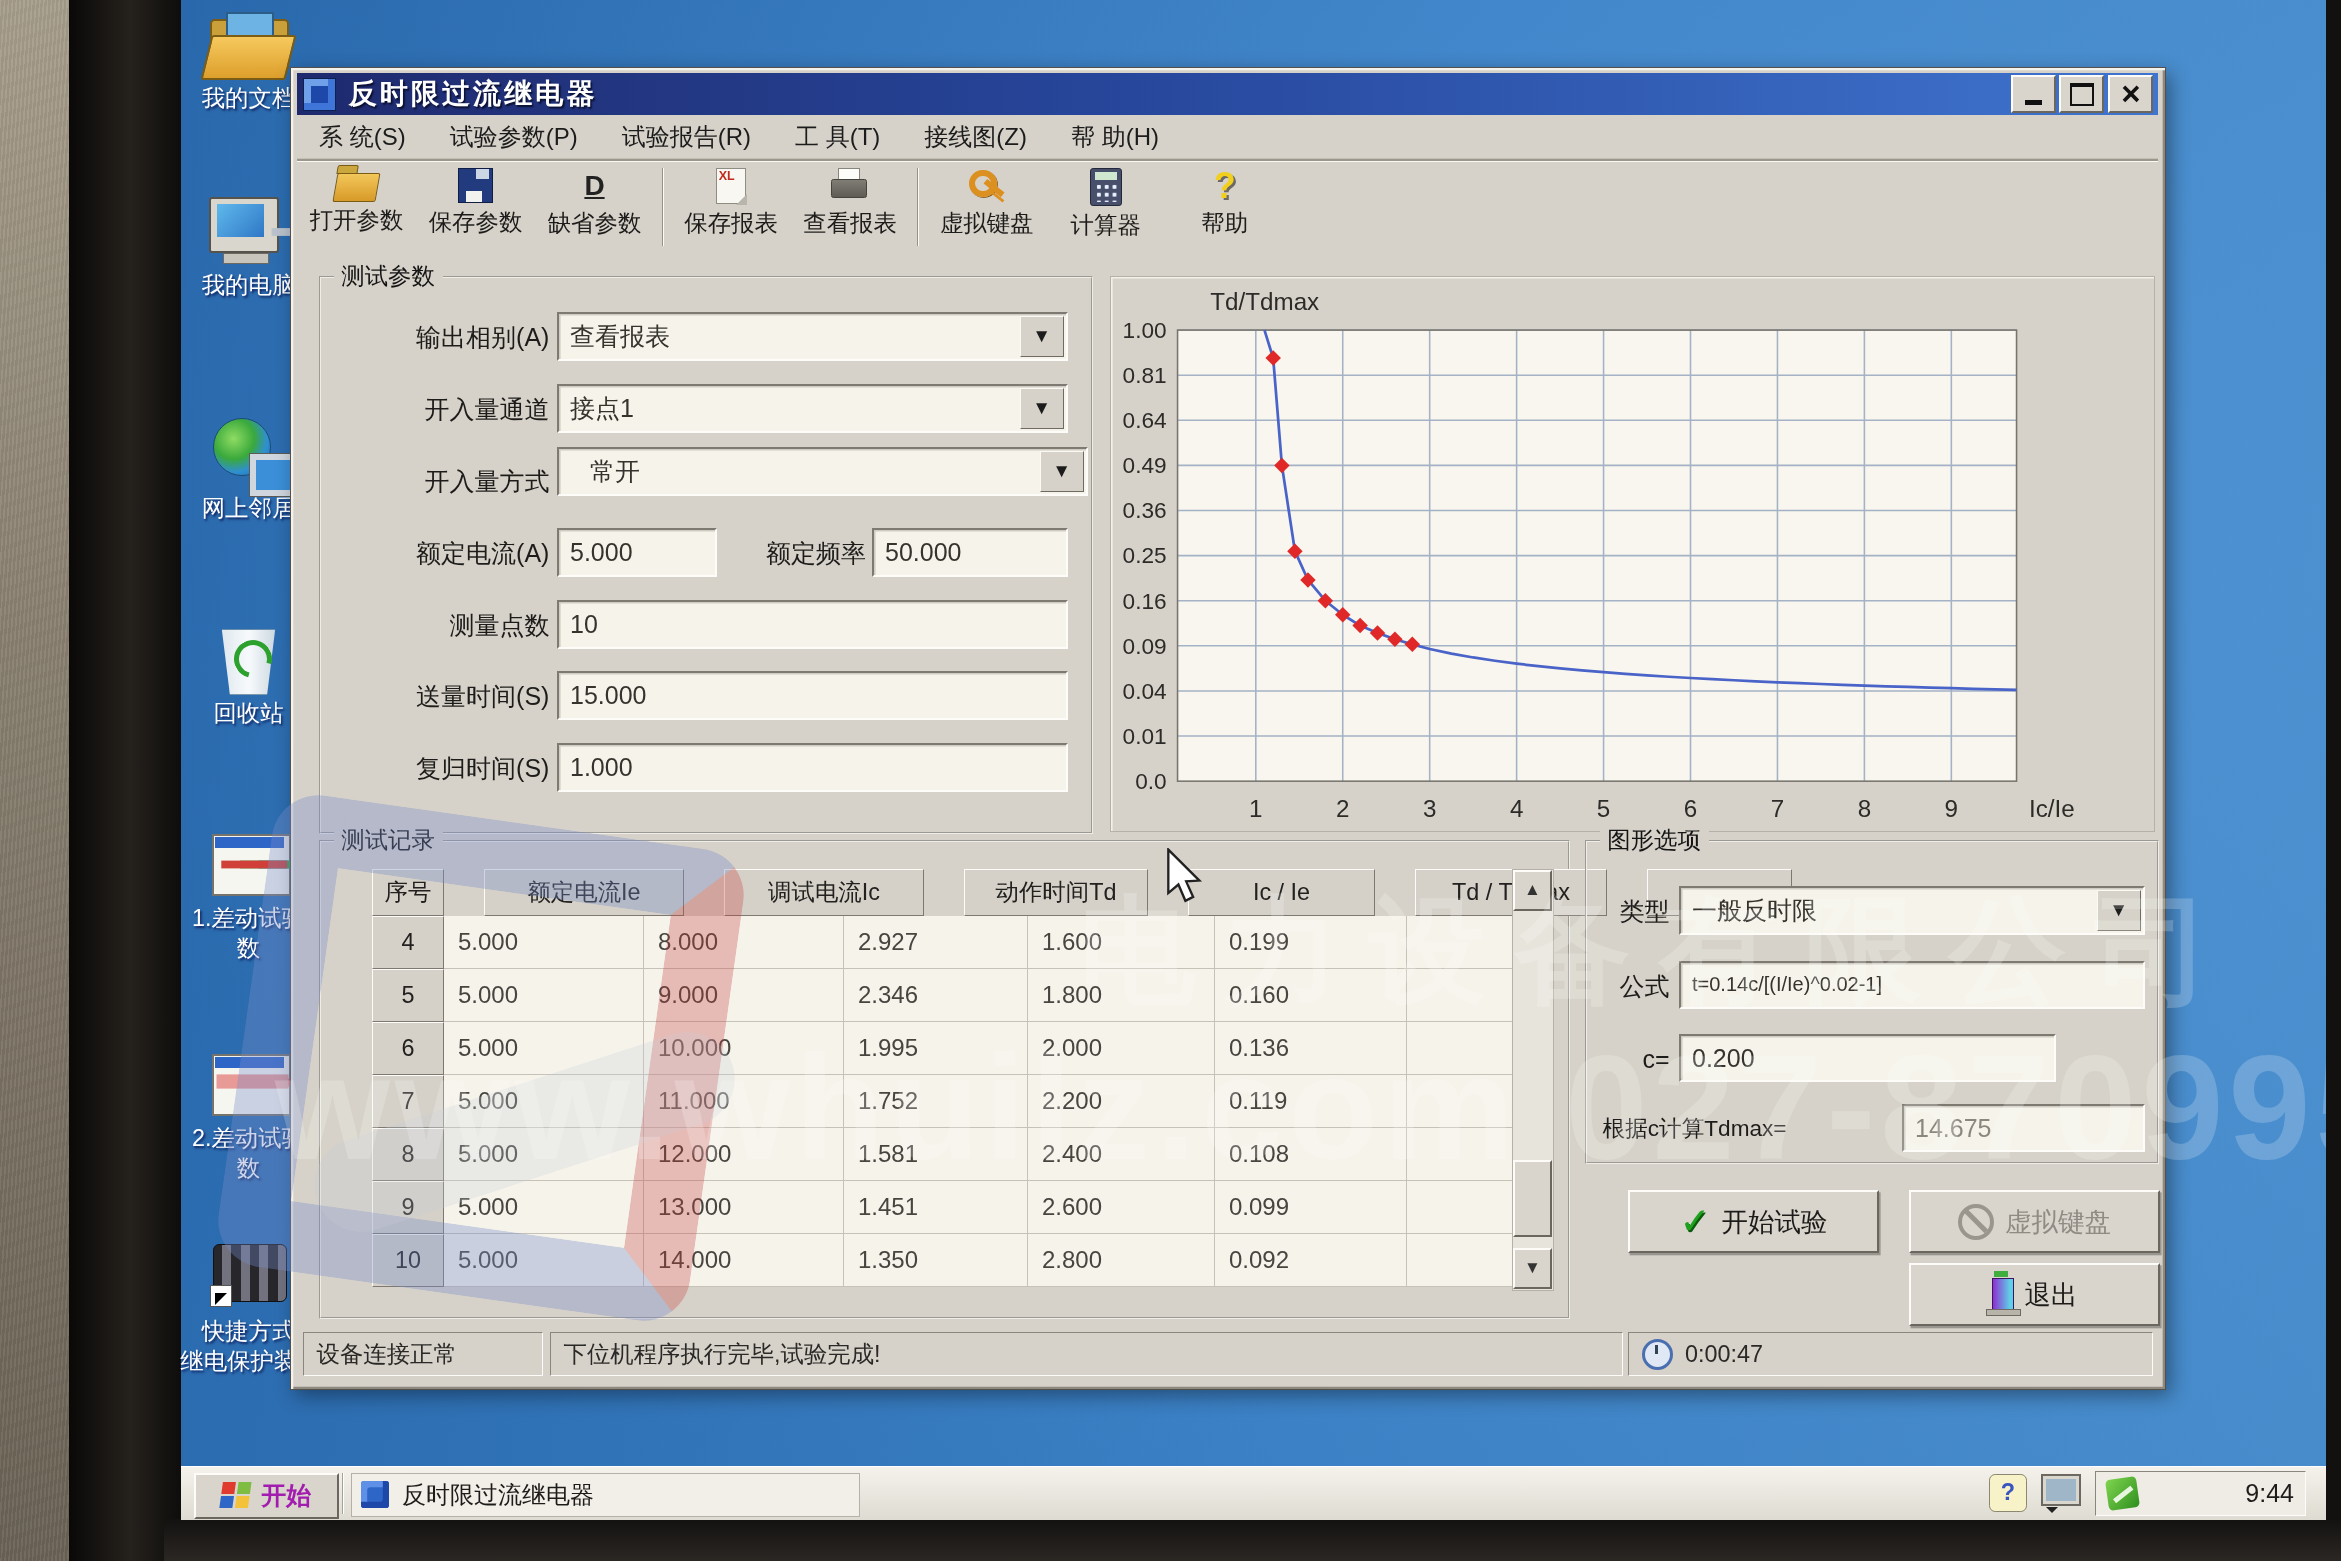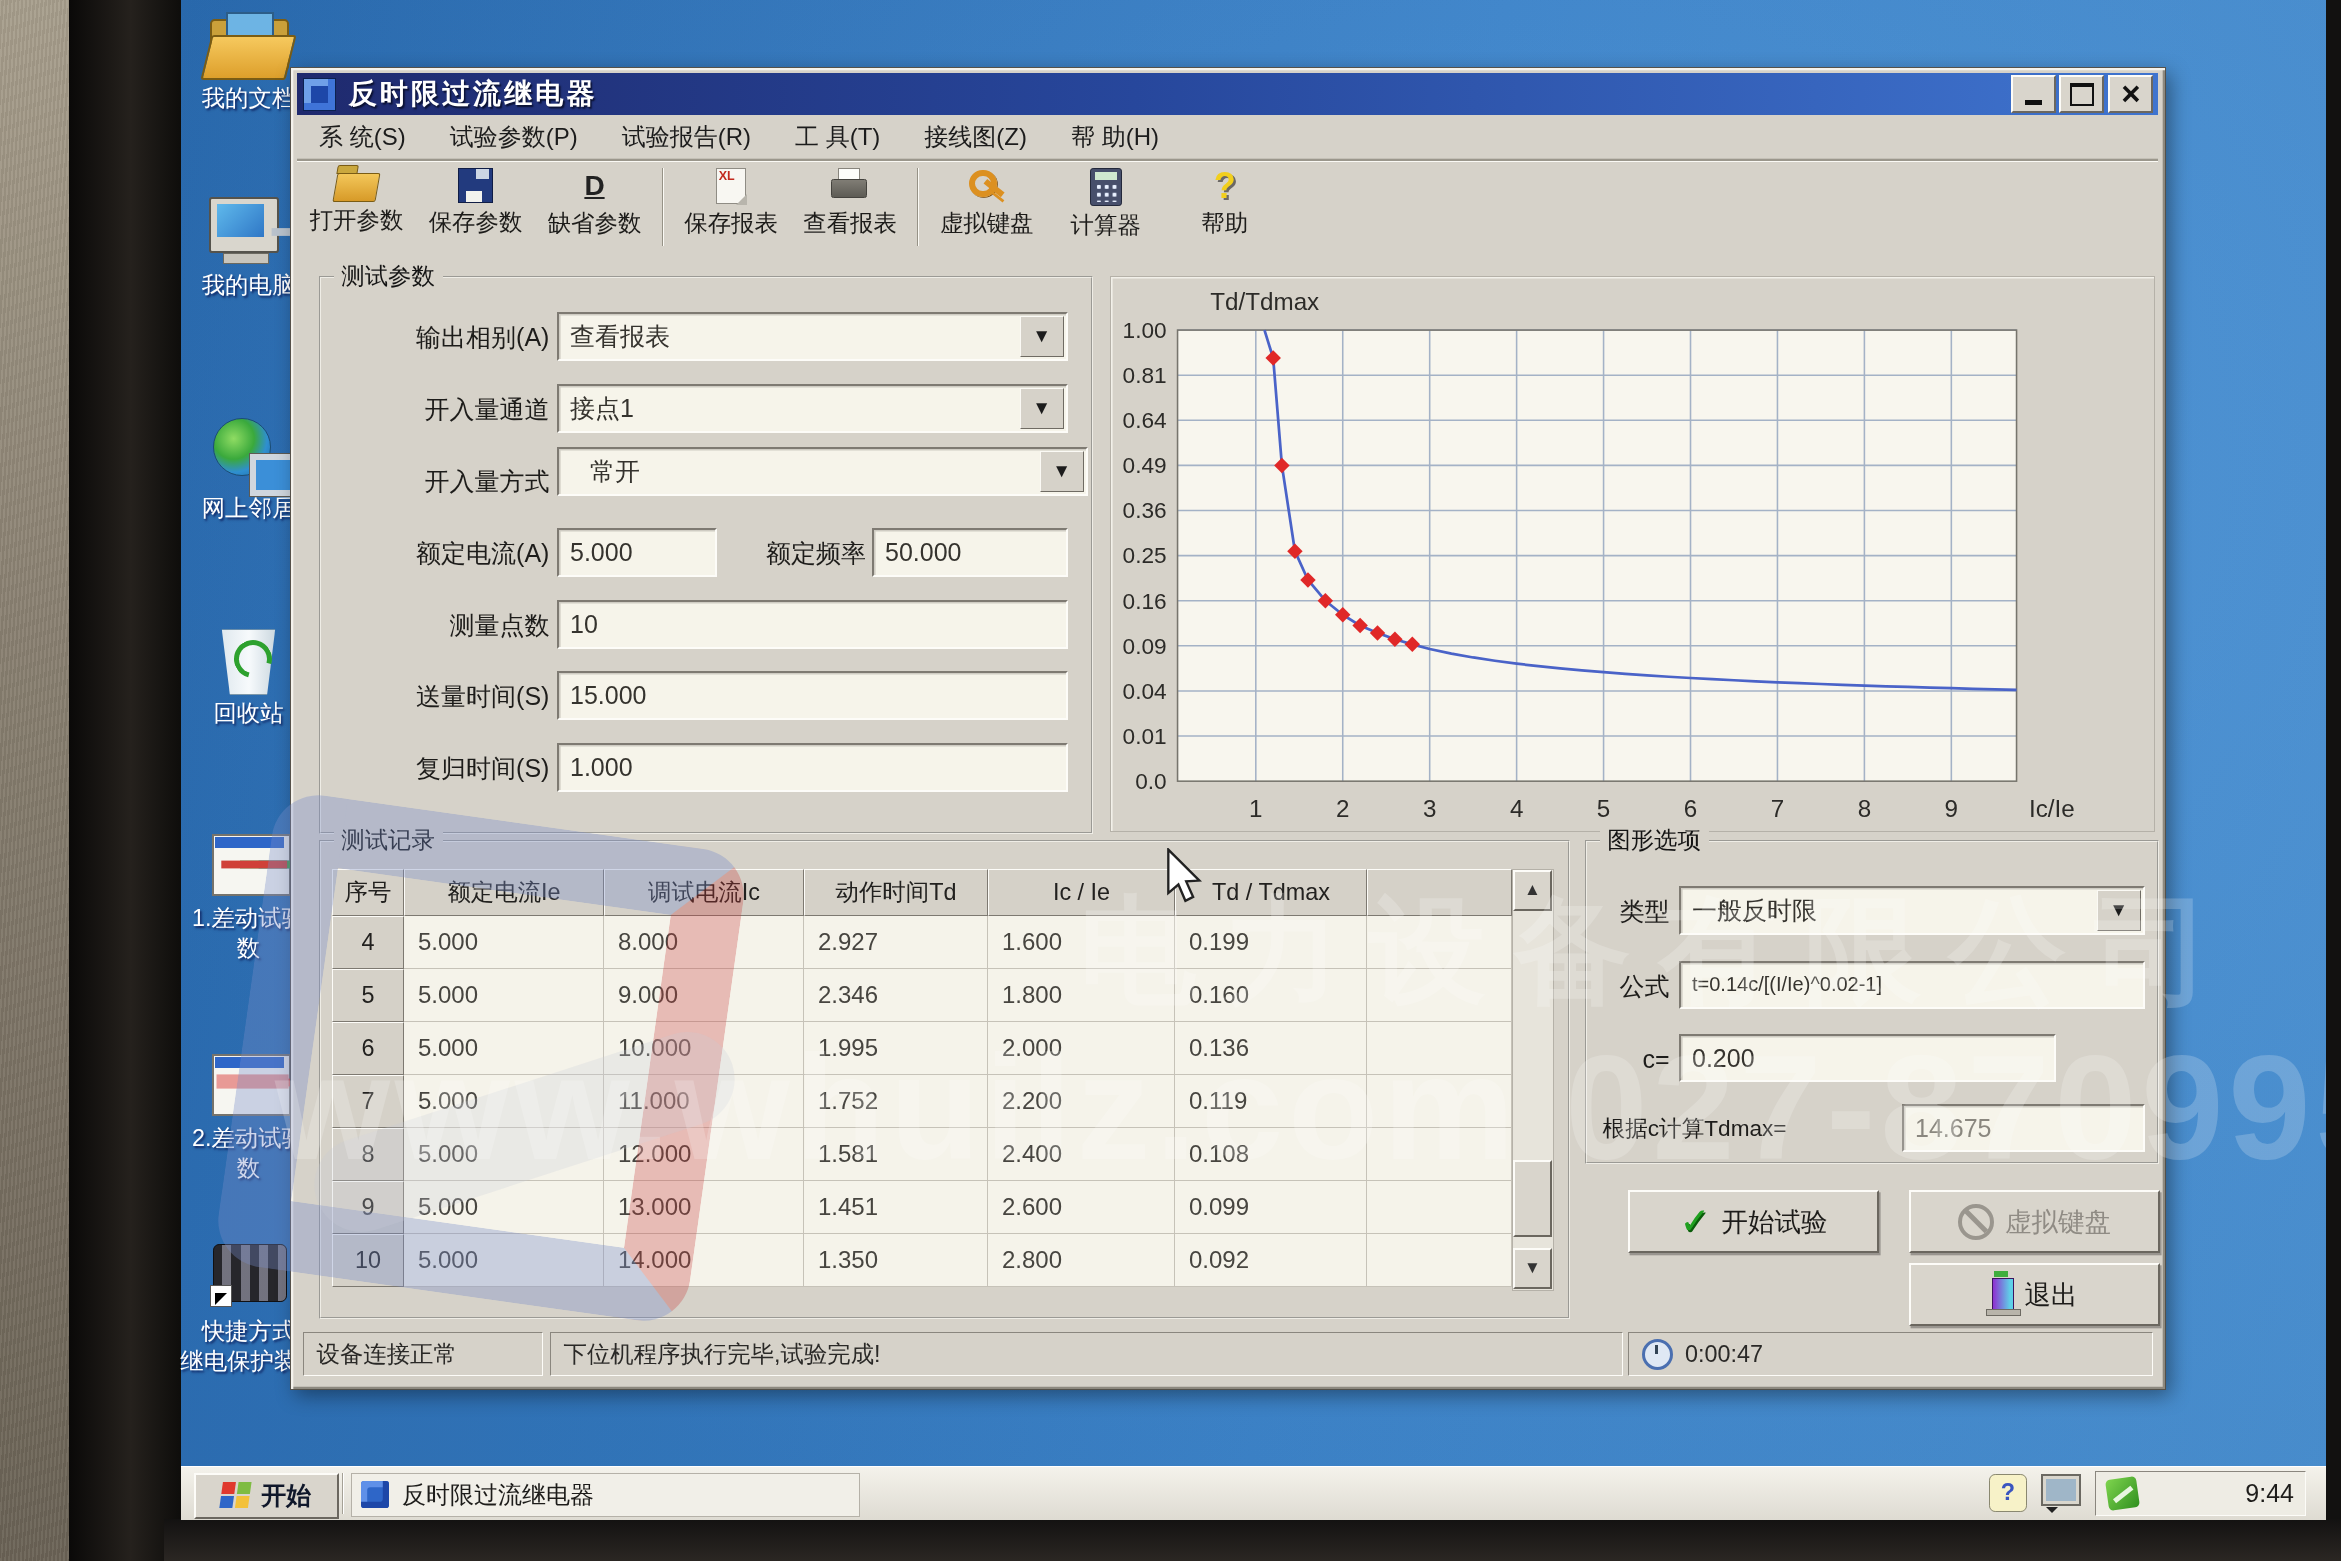--- a/index.html
+++ b/index.html
@@ -112,36 +112,36 @@
   .btn.disabled{color:#8f8b84;}
   .stop-ic{width:28px;height:28px;border:4.7px solid #9a968e;border-radius:50%;position:relative;margin-right:11px;}
   .stop-ic::before{content:"";position:absolute;left:-1.6px;top:10px;width:31px;height:4.7px;background:#9a968e;transform:rotate(45deg);}
   .exit-ic{width:20px;height:31px;background:linear-gradient(90deg,#8e2fd0,#5fd0e8 85%);border:1.6px solid #3c1460;position:relative;margin-right:11px;}
   .exit-ic::before{content:"";position:absolute;left:1.6px;top:-7.8px;width:14px;height:5.5px;background:#3fae3f;}
   .exit-ic::after{content:"";position:absolute;left:-7px;bottom:-6.2px;width:33px;height:5.5px;background:#b8b4aa;border:0.8px solid #6d6a62;}
   
   .rec-table{position:absolute;}
   .rrow{display:flex;}
   .hcell,.rhcell{background:#d5d1c8;border:1.6px solid;border-color:#fdfcf8 #7d7971 #7d7971 #fdfcf8;
-    font-size:23.4px;color:#22211f;display:flex;align-items:center;justify-content:center;box-sizing:border-box;}
+    font-size:23.4px;color:#22211f;display:flex;align-items:center;justify-content:center;box-sizing:border-box;margin-left:40px;}
   .bcell{background:#f5f3ea;border-right:1.6px solid #c6c2b8;border-bottom:1.6px solid #c6c2b8;
     font-size:24px;color:#474540;display:flex;align-items:center;padding-left:14px;box-sizing:border-box;}
   .scroll{position:absolute;width:42px;background:#e7e4db;border:1.6px solid #b5b1a8;box-sizing:border-box;}
   .sbtn{position:absolute;left:0;width:39px;height:41px;background:#d9d5cc;border:2.3px solid;border-color:#fdfcf8 #6b675f #6b675f #fdfcf8;
     text-align:center;font-size:17px;line-height:36px;color:#333;box-sizing:border-box;}
   .sthumb{position:absolute;left:0;width:39px;height:77px;background:#d9d5cc;border:2.3px solid;border-color:#fdfcf8 #6b675f #6b675f #fdfcf8;box-sizing:border-box;}
   
   .statuscell{position:absolute;height:44px;border:1.6px solid;border-color:#8a867e #fdfcf8 #fdfcf8 #8a867e;
     font-size:23.4px;color:#2a2927;line-height:41px;padding-left:12.5px;box-sizing:border-box;display:flex;align-items:center;}
   .st-clock{width:25px;height:25px;border:3.1px solid #4a6fb0;border-radius:50%;background:#dfe8f4;position:relative;margin-right:12.5px;flex:none;}
   .st-clock::before{content:"";position:absolute;left:10px;top:3.9px;width:3.1px;height:8.6px;background:#345;}
   
   .taskbar{left:181px;top:1466px;width:2145px;height:53px;background:linear-gradient(180deg,#f4f2eb,#dedbd2);border-top:1.6px solid #fff;}
   .startbtn{position:absolute;left:12.5px;top:5.5px;width:141px;height:42px;background:#d9d5cc;border:2.3px solid;border-color:#fdfcf8 #6b675f #6b675f #fdfcf8;
-    display:flex;align-items:center;justify-content:center;font-size:25px;font-weight:bold;color:#0f172a;}
+    display:flex;align-items:center;justify-content:center;font-size:25px;font-weight:bold;color:#a21caf;}
   .flag{width:31px;height:28px;position:relative;transform:skewX(-8deg);margin-right:9.4px;flex:none;}
   .flag::before{content:"";position:absolute;left:0;top:0;width:13.3px;height:11.7px;background:#e0392e;
     box-shadow:15.6px 0 0 #7fbc42,0 14px 0 #2e66c8,15.6px 14px 0 #f3c13a;}
   .taskdiv{position:absolute;left:161px;top:6.2px;width:0;height:41px;border-left:1.6px solid #a5a196;border-right:1.6px solid #fff;}
   .taskbtn{position:absolute;left:170px;top:5.5px;width:507px;height:42px;background:#f1efe8;border:1.6px solid #b5b1a8;
     display:flex;align-items:center;font-size:24px;color:#1d1c1a;}
   .task-ic{width:28px;height:26.5px;margin:0 12.5px 0 9.4px;background:#2e66c8;border-radius:3.1px;
     box-shadow:inset -6.2px -6.2px 0 #1d47a8,inset 6.2px 6.2px 0 #5f90e8;flex:none;}
   .tray{position:absolute;right:20px;top:3.9px;display:flex;align-items:center;gap:14px;}
   .tr-help{width:36px;height:36px;background:#f7f2c8;border:1.6px solid #8a8870;border-radius:6.2px;text-align:center;font-size:23.4px;font-weight:bold;color:#3a55c0;line-height:34px;}

